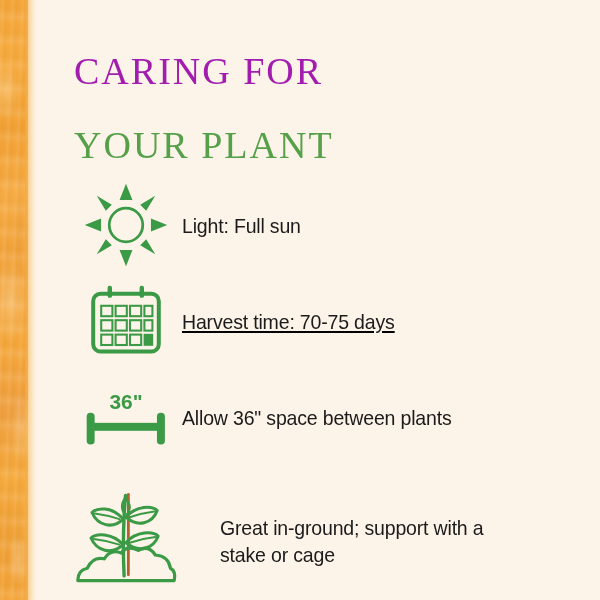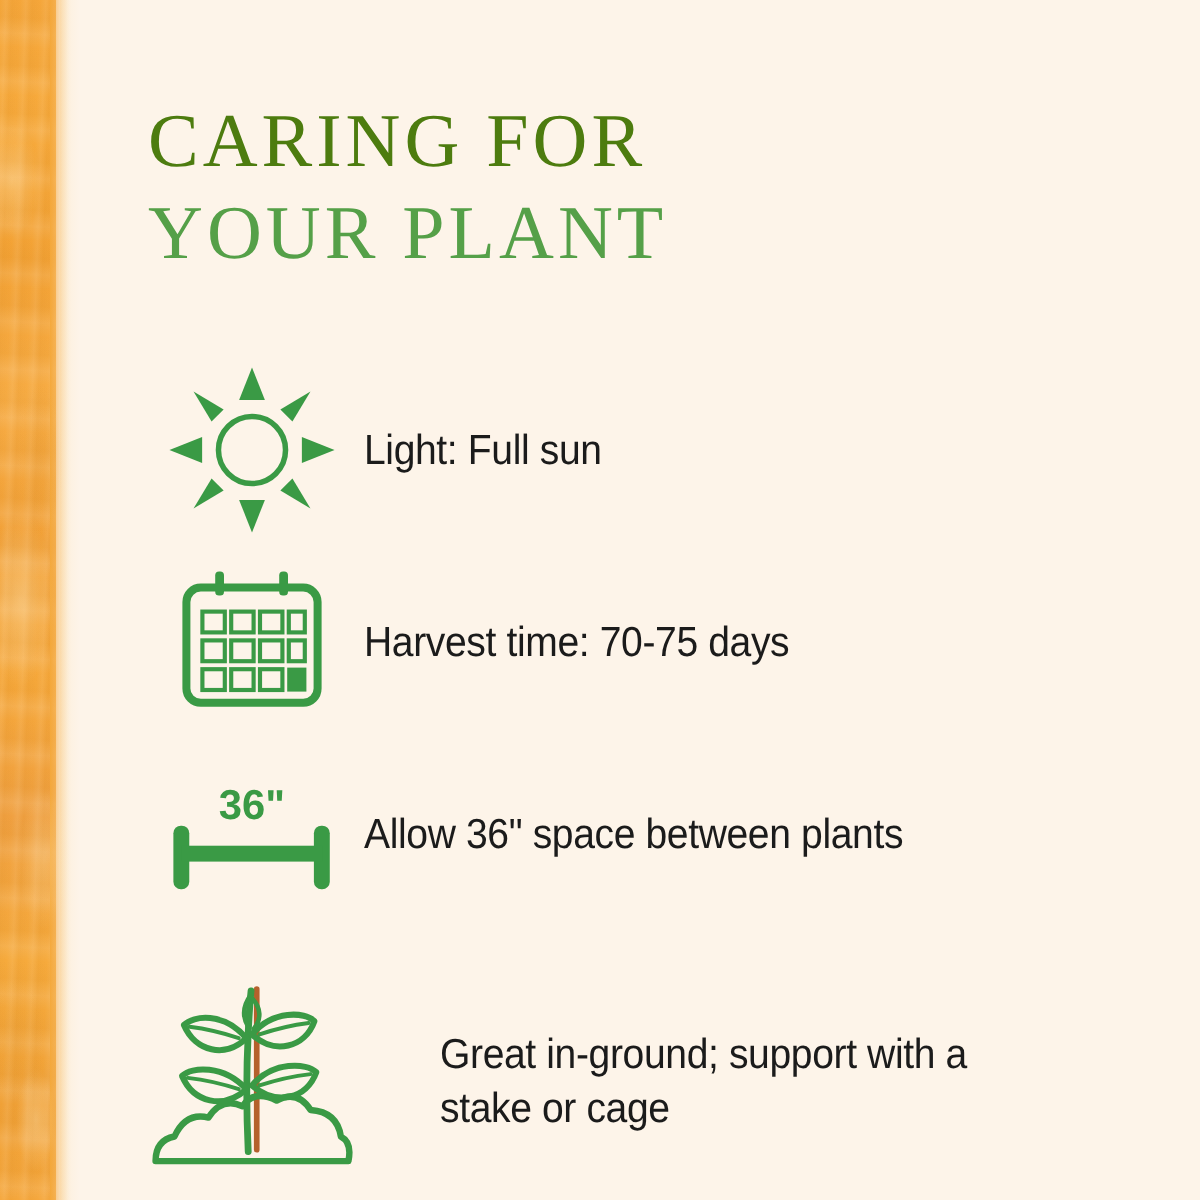--- a/index.html
+++ b/index.html
@@ -104,22 +104,22 @@
     position: absolute;
     left: 74px;
     top: 48px;
     font-family: "Liberation Serif", serif;
     font-size: 38px;
     line-height: 46px;
     letter-spacing: 2.0px;
     font-weight: 400;
     white-space: nowrap;
   }
-  #heading .l1 { display: block; color: #4d7c0f; }
-  #heading .l2 { display: block; color: #55A048; }
+  #heading .l1 { display: block; color: #a21caf; }
+  #heading .l2 { display: block; color: #55A048; margin-top: 28px; }
 
   
   .row {
     position: absolute;
     left: 70px;
     display: flex;
     align-items: center;
     width: 510px;
   }
   .icon-cell {
@@ -135,21 +135,21 @@
     font-size: 21px;
     font-weight: 400;
     line-height: 27px;
     letter-spacing: -0.2px;
     transform: scaleX(0.93);
     transform-origin: left center;
     white-space: pre-line;
   }
 
   #row-light   { top: 182px; }
-  #row-harvest { top: 278px; }
+  #row-harvest { top: 278px; text-decoration: underline; }
   #row-space   { top: 385px; }
   #row-ground  { top: 486px; }
 
   #row-light  .icon-cell { height: 86px; }
   #row-harvest .icon-cell { height: 86px; }
   #row-space  .icon-cell { height: 64px; }
   #row-ground .icon-cell { height: 110px; }
 
   #row-ground  { align-items: flex-start; gap: 38px; }
   #row-ground .row-text { margin-top: 28px; }

